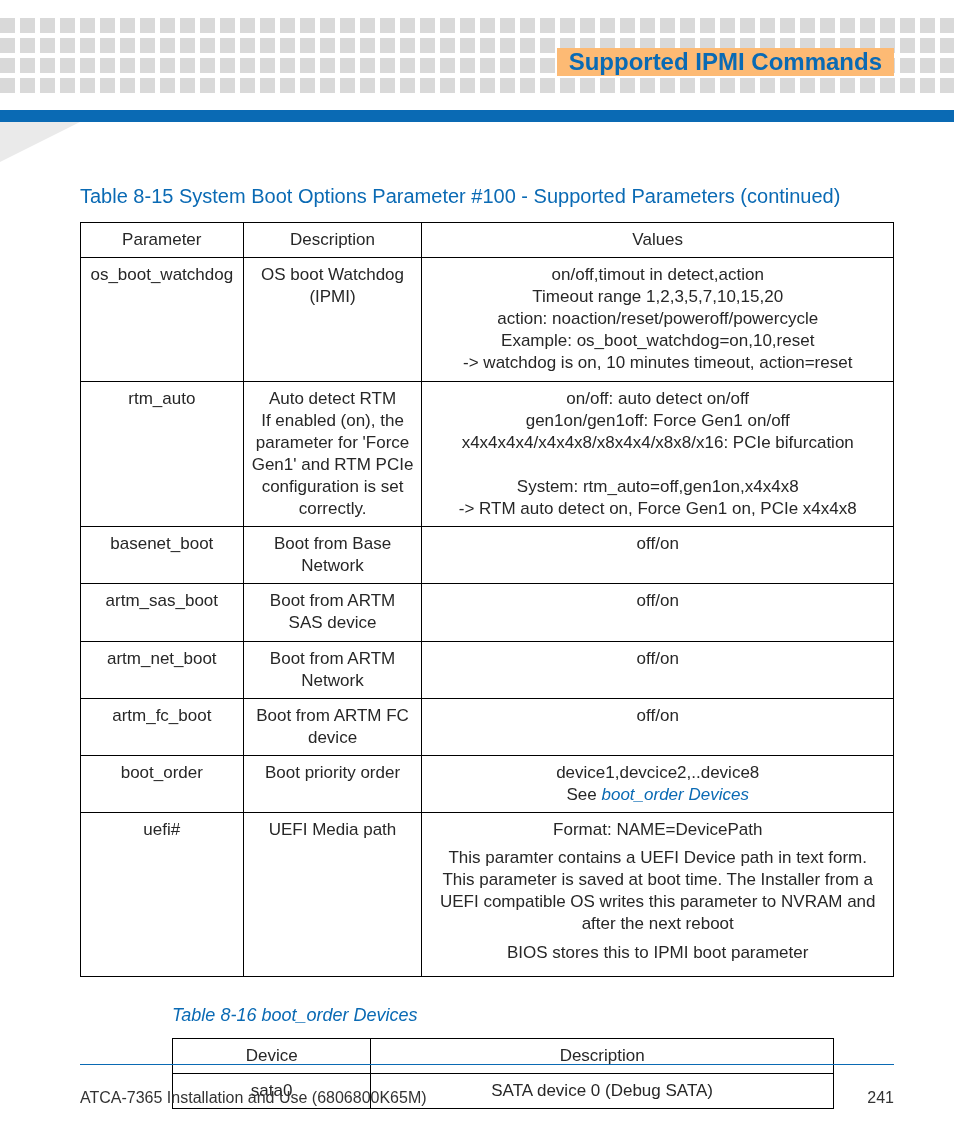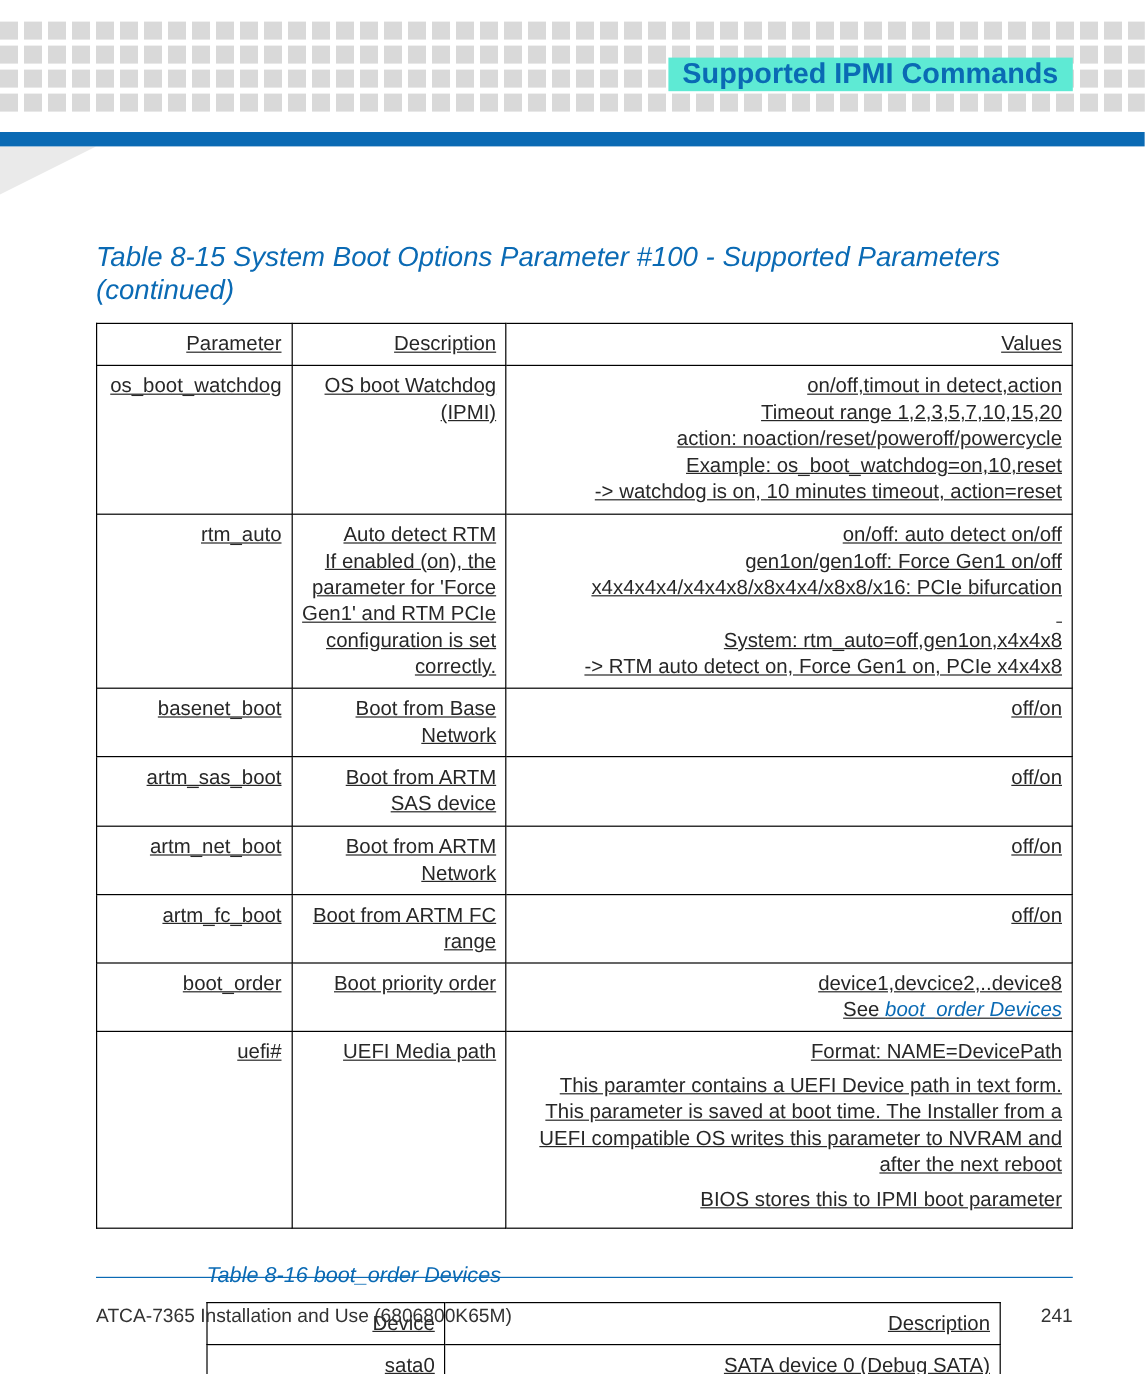--- a/index.html
+++ b/index.html
@@ -19,47 +19,47 @@
   }
   .bg-dots {
     position:absolute; top:0; left:0; right:0; height:106px;
     display:flex; flex-direction:column; gap:5px; padding-top:18px;
     overflow:hidden; z-index:0;
   }
   .bg-dots .row { display:flex; gap:5px; }
   .bg-dots .sq { width:15px; height:15px; background:var(--light-grey); flex:0 0 auto; }
   .header-title {
     position:absolute; top:48px; right:60px;
-    background:#5eead4; padding:0 12px;
+    background:#fdba74; padding:0 12px;
     font-size:24px; font-weight:700; color:var(--blue);
     font-style:normal; z-index:1;
   }
   .blue-band {
     position:absolute; top:110px; left:0; right:0; height:12px;
     background:var(--blue); z-index:1;
   }
   .wedge {
     position:absolute; top:122px; left:0; width:0; height:0;
     border-top: 40px solid var(--light-grey);
     border-right: 80px solid transparent;
     opacity:0.55;
     z-index:0;
   }
   .content {
     position:absolute; top:185px; left:80px; right:60px;
   }
   .table-caption {
-    color:var(--blue); font-style:italic; font-size:23px; margin:16px 0 14px 0;
+    color:var(--blue); font-size:20px; margin:0 0 14px 0;
   }
   table {
     border-collapse: collapse; width:100%; font-size:17px;
   }
   th, td {
     border:1px solid #000; padding:6px 8px; vertical-align:top;
-    text-align:right; font-weight:400; line-height:1.3;text-decoration:underline;
+    text-align:center; font-weight:400; line-height:1.3;
   }
   th { font-weight:400; }
   .t1 col.c1 { width:20%; }
   .t1 col.c2 { width:22%; }
   .t1 col.c3 { width:58%; }
   .link { color:var(--blue); font-style:italic; }
   .sub-caption {
     color:var(--blue); font-style:italic; font-size:18px;
     margin:28px 0 12px 92px;
   }
@@ -341,21 +341,21 @@
         </tr>
         <tr>
           <td> artm_net_boot</td>
           <td style="white-space: pre-line;">Boot from ARTM Network</td>
           <td>
             <div>off/on</div>
           </td>
         </tr>
         <tr>
           <td>artm_fc_boot</td>
-          <td style="white-space: pre-line;">Boot from ARTM FC range</td>
+          <td style="white-space: pre-line;">Boot from ARTM FC device</td>
           <td>
             <div>off/on</div>
           </td>
         </tr>
         <tr>
           <td> boot_order</td>
           <td style="white-space: pre-line;">Boot priority order</td>
           <td><span style="white-space: pre-line;">device1,devcice2,..device8
 See </span><span class="link">boot_order Devices</span></td>
         </tr>

